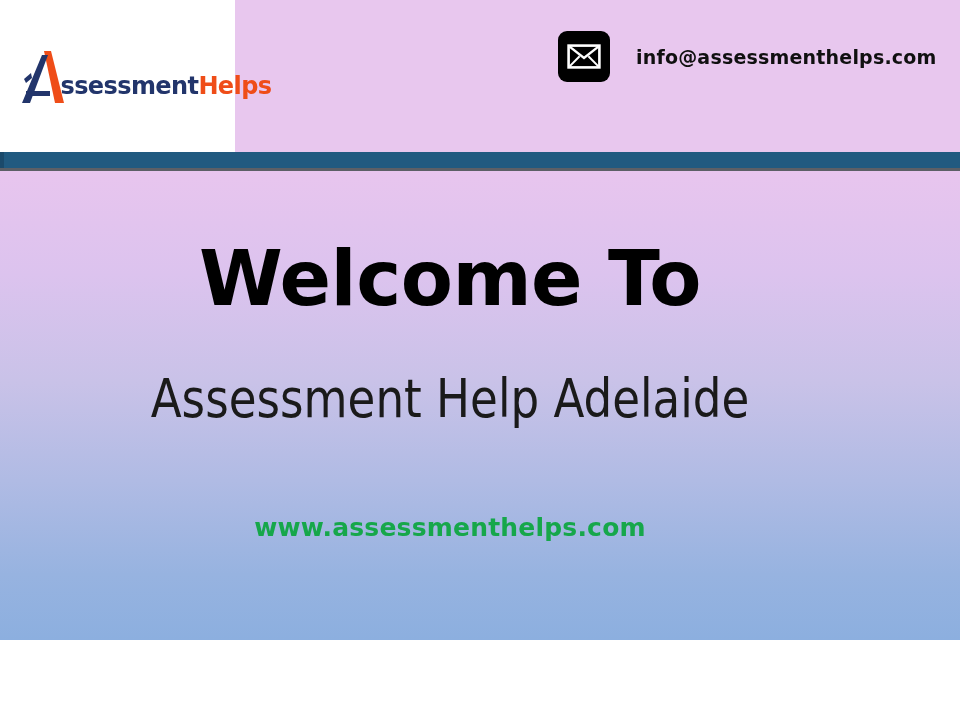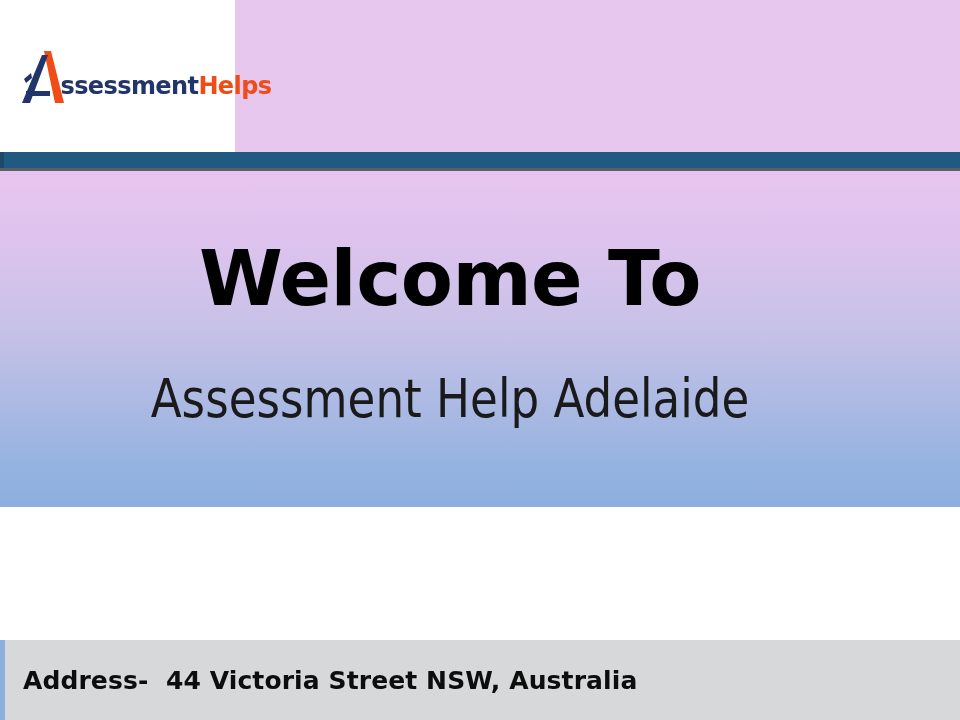--- a/index.html
+++ b/index.html
@@ -122,21 +122,21 @@
     height: 3px;
     background: #5c5f66;
   }
 
   
   .body-area {
     position: absolute;
     left: 0;
     top: 171px;
     width: 960px;
-    height: 336px;
+    height: 469px;
     background: linear-gradient(180deg,
                 #e8c5ee 0%,
                 #dcc3ee 22%,
                 #c9c2e8 45%,
                 #b0bbe4 66%,
                 #97b3e0 86%,
                 #8cafdf 100%);
   }
 
   .title-main {
@@ -227,26 +227,35 @@
 
           <rect x="6" y="42" width="24" height="5" fill="#22356b"></rect>
 
           <polygon points="4,30 11,24 12,29 6,34" fill="#22356b"></polygon>
         </svg>
       </span>
       <span class="logo-text"><span class="part-navy">ssessment</span><span class="part-orange">Helps</span></span>
     </div>
   </div>
 
+  <div class="email-row">
+    <span class="mail-icon-box">
+      <svg width="34" height="25" viewBox="0 0 34 25" xmlns="http://www.w3.org/2000/svg">
+        <rect x="1.6" y="1.6" width="30.8" height="21.8" fill="none" stroke="#ffffff" stroke-width="2.6"></rect>
+        <path d="M2.6 2.6 L17 14 L31.4 2.6" fill="none" stroke="#ffffff" stroke-width="2.4"></path>
+        <path d="M2.6 22.4 L12.6 12.2" fill="none" stroke="#ffffff" stroke-width="2"></path>
+        <path d="M31.4 22.4 L21.4 12.2" fill="none" stroke="#ffffff" stroke-width="2"></path>
+      </svg>
+    </span>
+    <span class="email-text">info@assessmenthelps.com</span>
+  </div>
 
   <div class="divider-bar"></div>
   <div class="divider-shadow"></div>
 
   <div class="body-area">
     <div class="title-main">Welcome To</div>
     <div class="title-sub">Assessment Help Adelaide</div>
+    <div class="website-link">www.assessmenthelps.com</div>
   </div>
 
-  <div class="footer-bar">
-    <span class="address-text">Address-  44 Victoria Street NSW, Australia</span>
-  </div>
 
 </div>
 
 </body></html>

